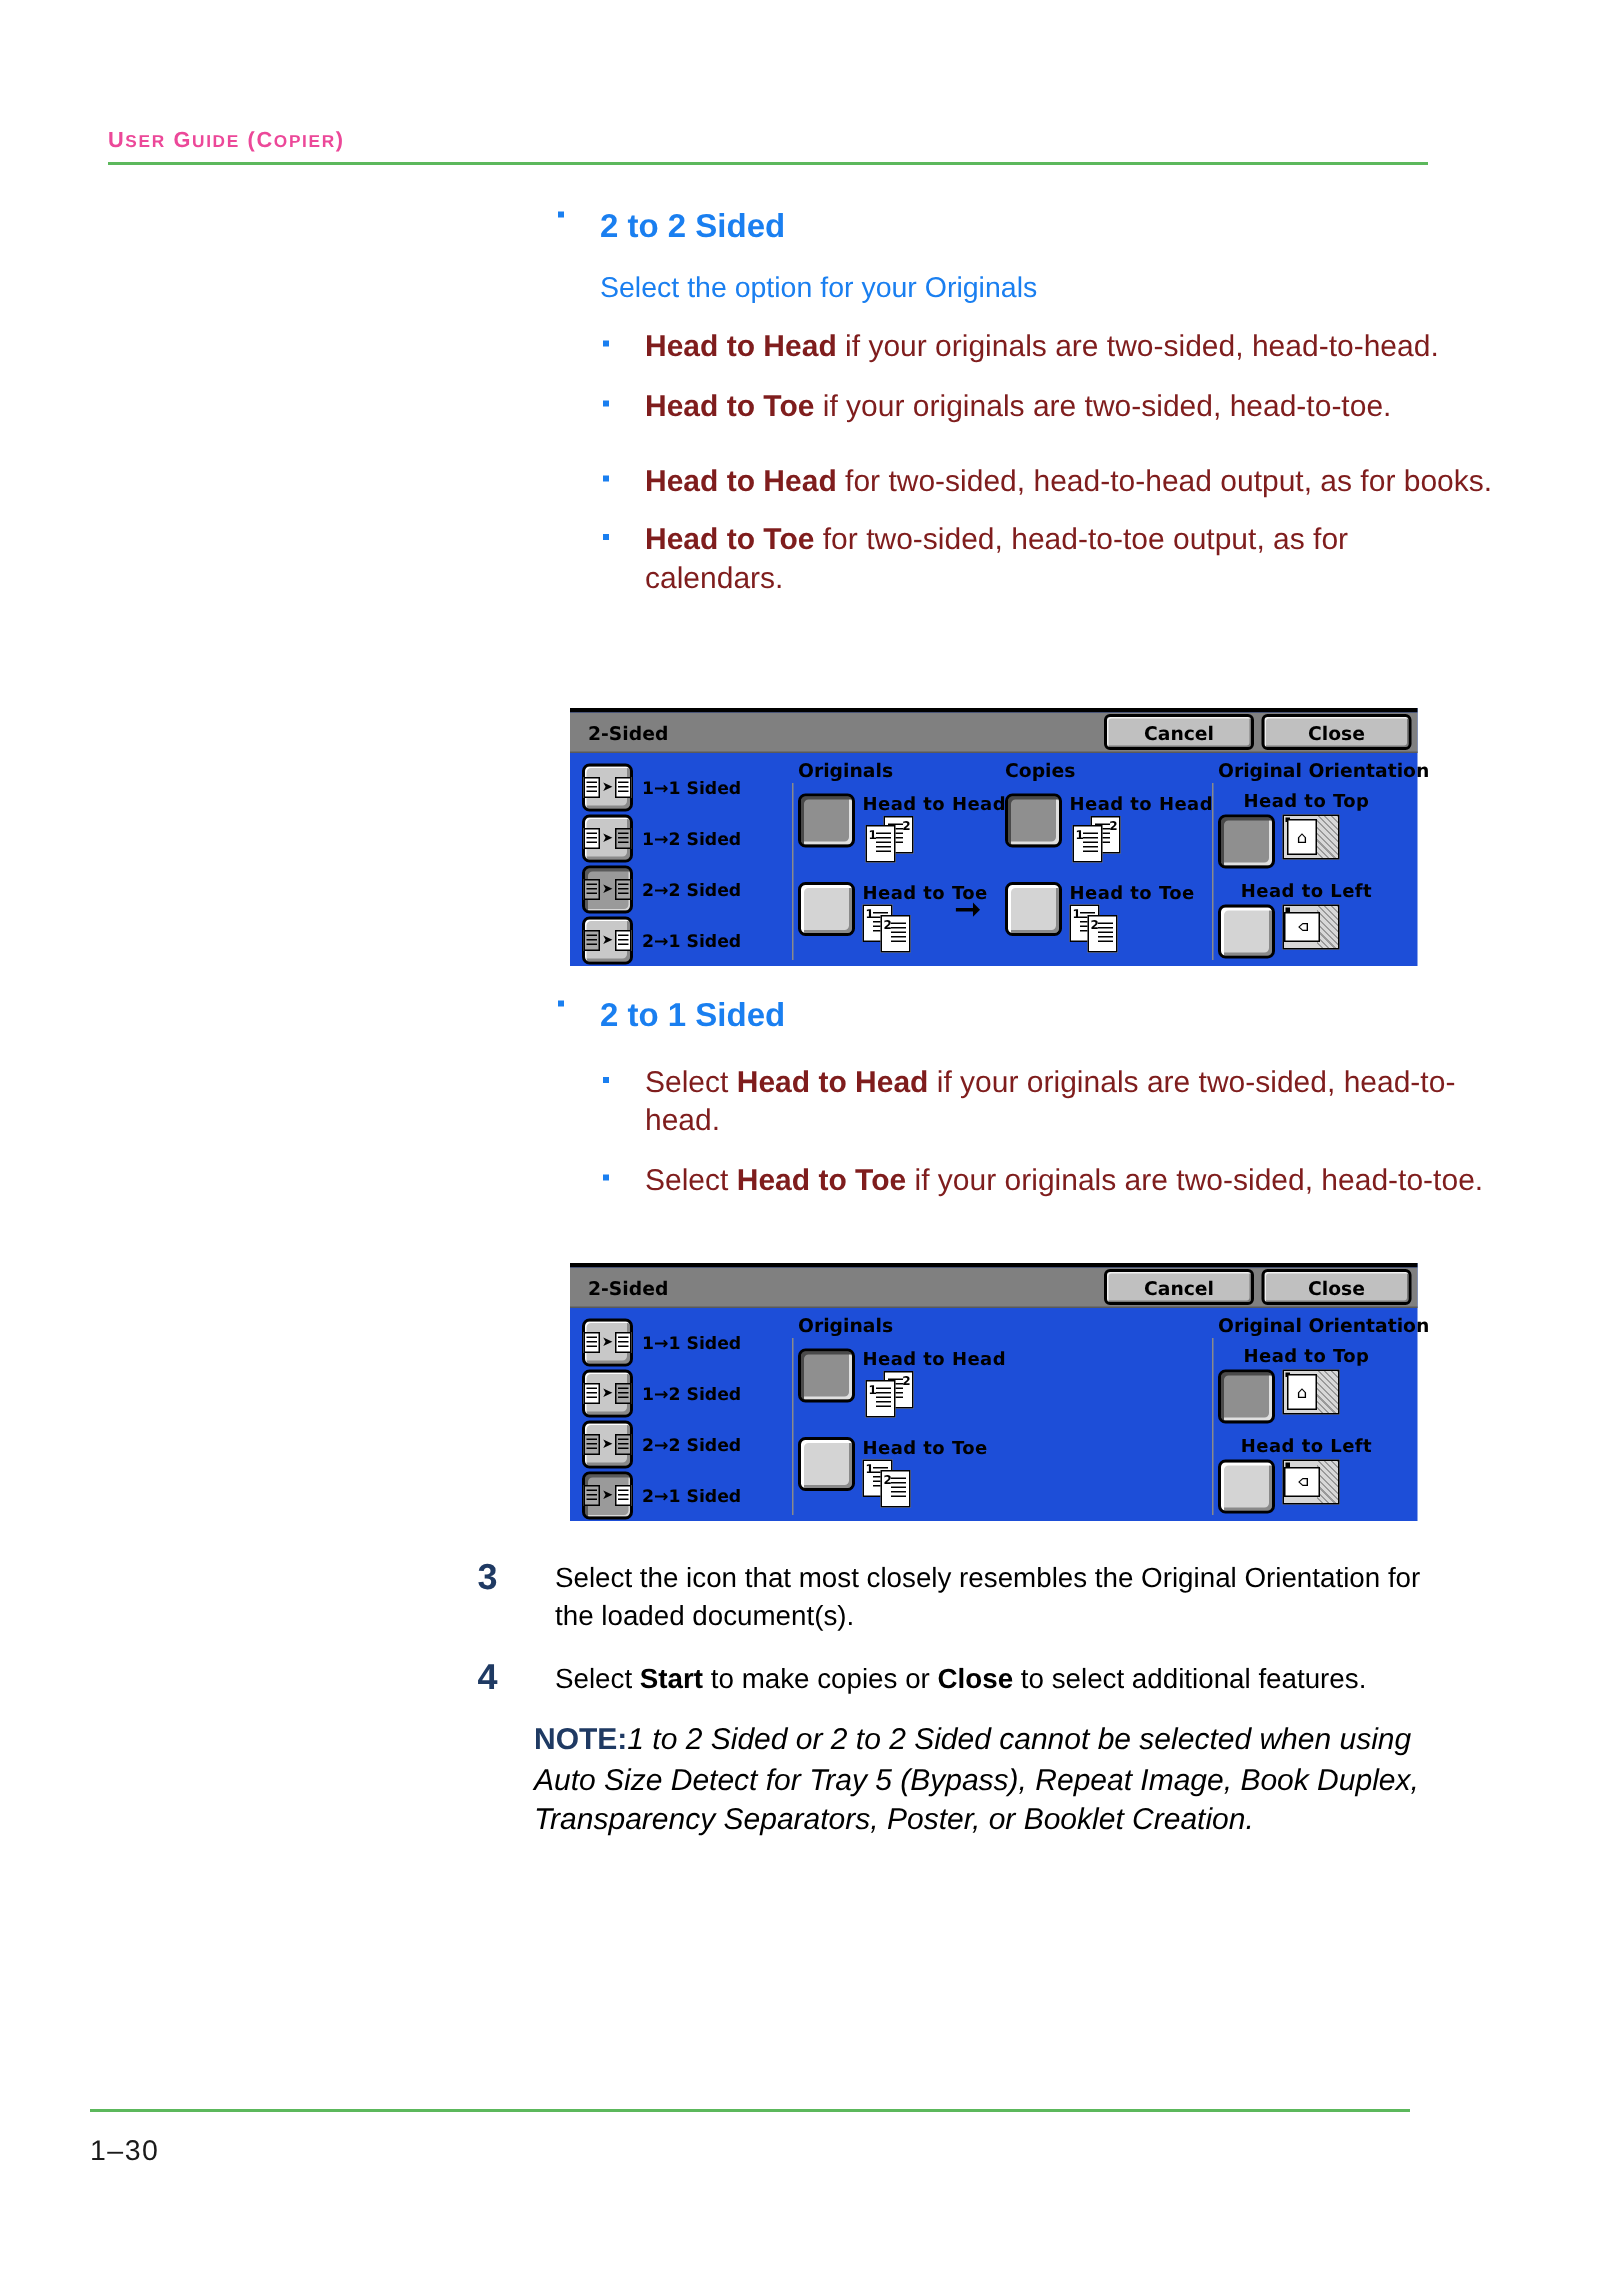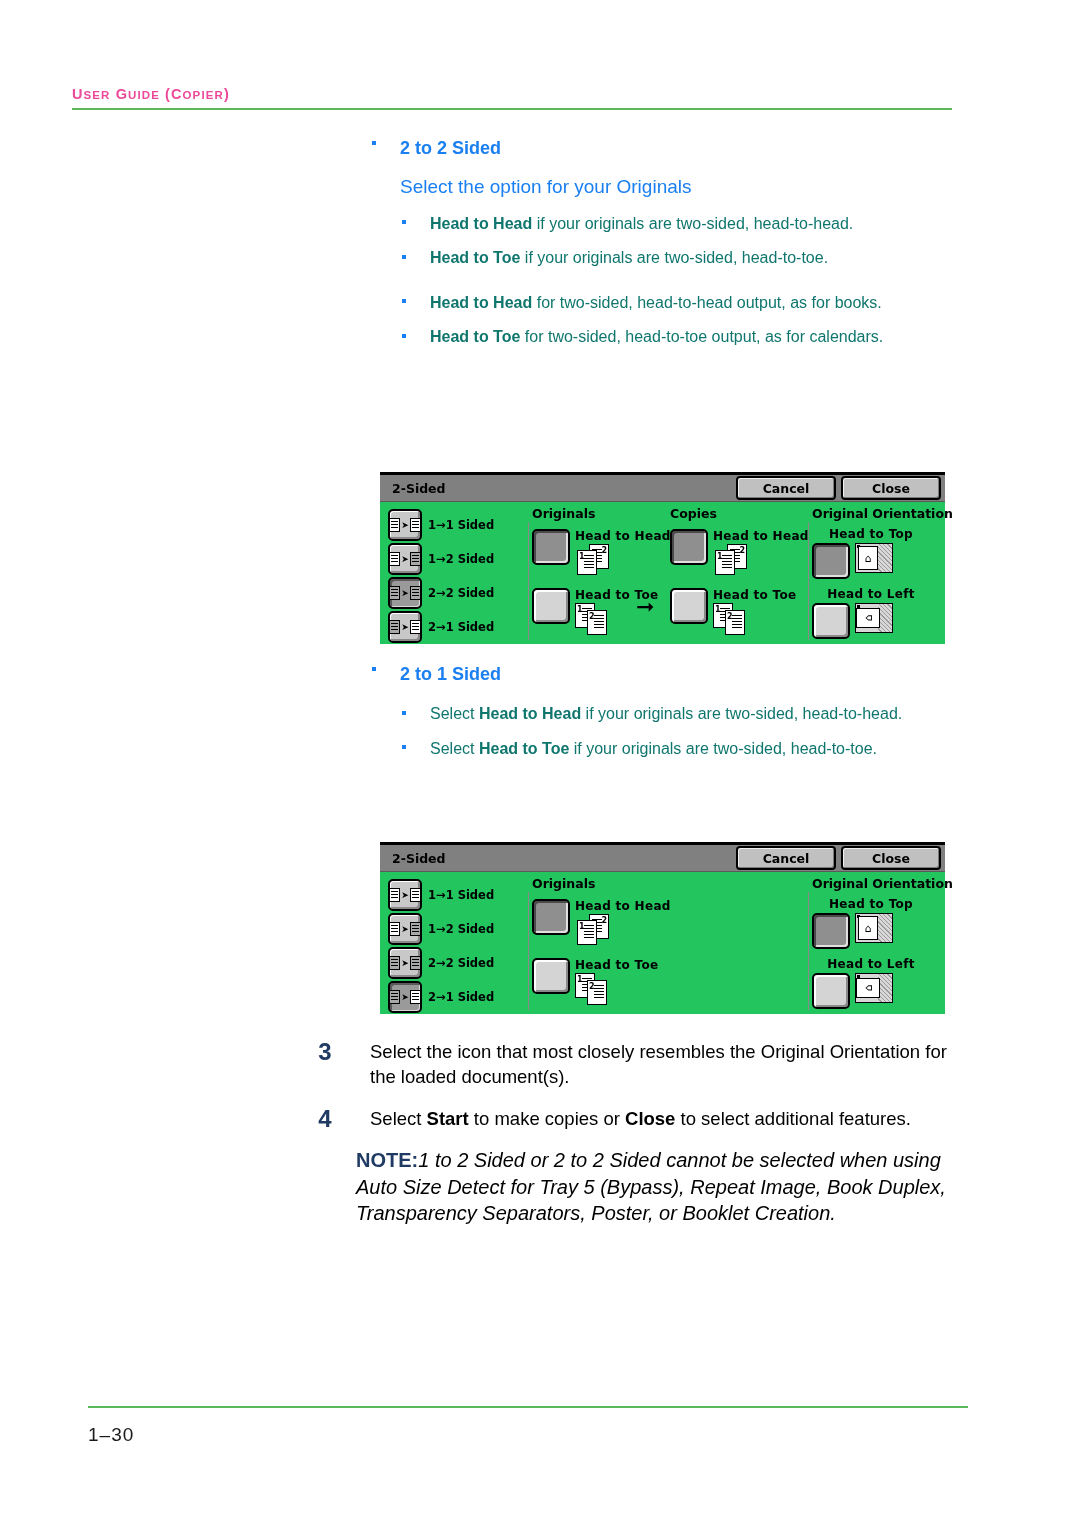--- a/index.html
+++ b/index.html
@@ -54,41 +54,41 @@
     width: 590px;
   }
   .lvl1 > .bullet {
     position: absolute;
     left: 4px;
     top: 0.32em;
     width: 4px; height: 4px;
     background: #1a7ff0;
   }
   .head-item {
-    font-size: 18px;
+    font-size: 22px;
     font-weight: 700;
     color: #1a7ff0;
     line-height: 1.35;
   }
 
   .para-blue {
     margin-left: 400px;
     width: 570px;
     font-size: 19px;
     color: #1a7ff0;
     line-height: 1.35;
   }
 
   .lvl2 {
     position: relative;
     padding-left: 30px;
     margin-left: 400px;
     width: 565px;
-    font-size: 16px;
-    color: #0f766e;
+    font-size: 20px;
+    color: #7f1d1d;
     line-height: 1.28;
   }
   .lvl2 > .bullet {
     position: absolute;
     left: 2px;
     top: 0.40em;
     width: 4px; height: 4px;
     background: #1a7ff0;
   }
   .lvl2 b, .para-blue b, .head-item b { font-weight: 700; }
@@ -129,36 +129,36 @@
   }
   .note .lbl {
     font-style: normal;
     font-weight: 700;
     color: #1f3a63;
   }
 
   
   .footer {
     position: absolute;
-    left: 88px;
+    left: 60px;
     top: 1400px;
     width: 880px;
   }
   .footer .rule-green { width: 880px; }
   .folio {
     margin-top: 16px;
     font-size: 19px;
     letter-spacing: 1px;
     color: #1a1a1a;
   }
 
   
   .ui-panel {
     position: absolute;
-    background: #22c55e;
+    background: #1d4ed8;
     border-top: 3px solid #000;
     box-sizing: border-box;
     font-family: "DejaVu Sans", sans-serif;
     color: #000;
     -webkit-font-smoothing: none;
   }
   .ui-titlebar {
     height: 26px;
     background: #808080;
     display: flex;

